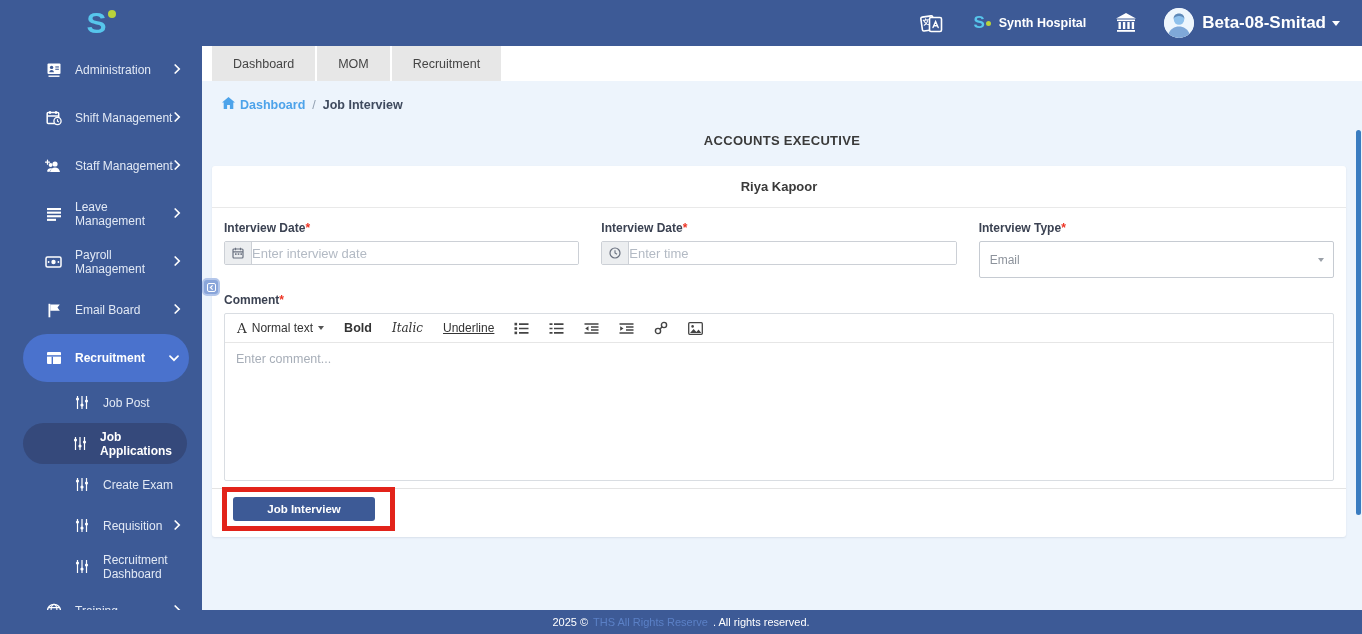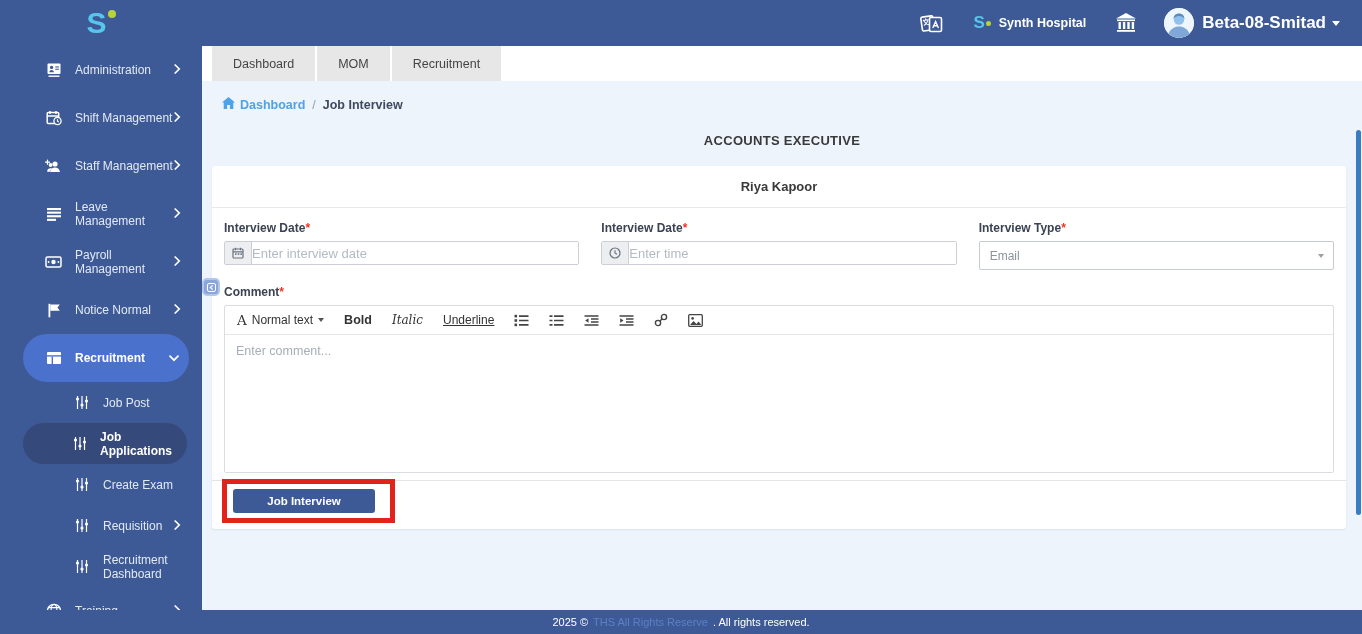--- a/index.html
+++ b/index.html
@@ -56,21 +56,21 @@
   .card-head { padding:13px; text-align:center; font-size:13px; font-weight:bold; color:#3a3a3a; border-bottom:1px solid #e9e9e9; }
   .card-body { padding:13px 12px 0; }
   .form-row { display:flex; gap:22px; }
   .fcol { flex:1; }
   .flabel { font-size:12px; font-weight:bold; color:#3b4252; margin-bottom:6px; }
   .req { color:#ee3424; }
   .igroup { display:flex; height:24px; border:1px solid #ccd0d6; background:#fff; border-radius:2px; overflow:hidden; }
   .iaddon { width:27px; background:#eceef0; border-right:1px solid #ccd0d6; display:flex; align-items:center; justify-content:center; }
   .iinput { flex:1; border:0; outline:0; padding:0 0; font-size:13px; color:#555; font-family:inherit; background:#fff; }
   .iinput::placeholder { color:#b3bac4; }
-  .fselect { height:29px; border:1px solid #c6cbd2; border-radius:2px; display:flex; align-items:center;
+  .fselect { height:37px; border:1px solid #c6cbd2; border-radius:2px; display:flex; align-items:center;
     padding:0 10px; font-size:12px; color:#8d939c; position:relative; background:#fff; cursor:pointer; }
   .fselect .sel-caret { position:absolute; right:9px; width:0; height:0;
     border-left:3.5px solid transparent; border-right:3.5px solid transparent; border-top:4.5px solid #9aa0a8; }
 
   .comment-label { margin-top:15px; }
   .editor { border:1px solid #d9dde2; margin-top:5px; border-radius:2px; background:#fff; }
   .ed-toolbar { display:flex; align-items:center; gap:20px; padding:6px 12px; border-bottom:1px solid #e6e6e6;
     font-size:12px; color:#333; }
   .ed-style { display:flex; align-items:center; gap:5px; cursor:pointer; }
   .ed-A { font-family:"DejaVu Serif", serif; font-size:13.5px; }
@@ -223,21 +223,21 @@
           </svg></span>
     </div>
 
     <div class="nav-item">
       <span class="nav-icon">
         <svg width="14" height="15" viewBox="0 0 14 15">
             <rect x="1.5" y="0.8" width="1.8" height="13.5" fill="#fff"></rect>
             <path d="M3.3 1.5h9.5l-2.3 3.1 2.3 3.1H3.3z" fill="#fff"></path>
           </svg>
       </span>
-      <span class="nav-label">Notice Normal</span>
+      <span class="nav-label">Email Board</span>
       <span><svg width="7" height="10" viewBox="0 0 7 10">
             <path d="M1.2 1l4 4-4 4" stroke="#fff" stroke-width="1.7" fill="none" stroke-linecap="round"></path>
           </svg></span>
     </div>
 
     <div class="nav-item active">
       <span class="nav-icon">
         <svg width="16" height="14" viewBox="0 0 16 14">
             <rect x="1" y="1" width="14" height="12" rx="1" fill="#fff"></rect>
             <rect x="1" y="4.2" width="14" height="1.4" fill="#4a72cd"></rect>

